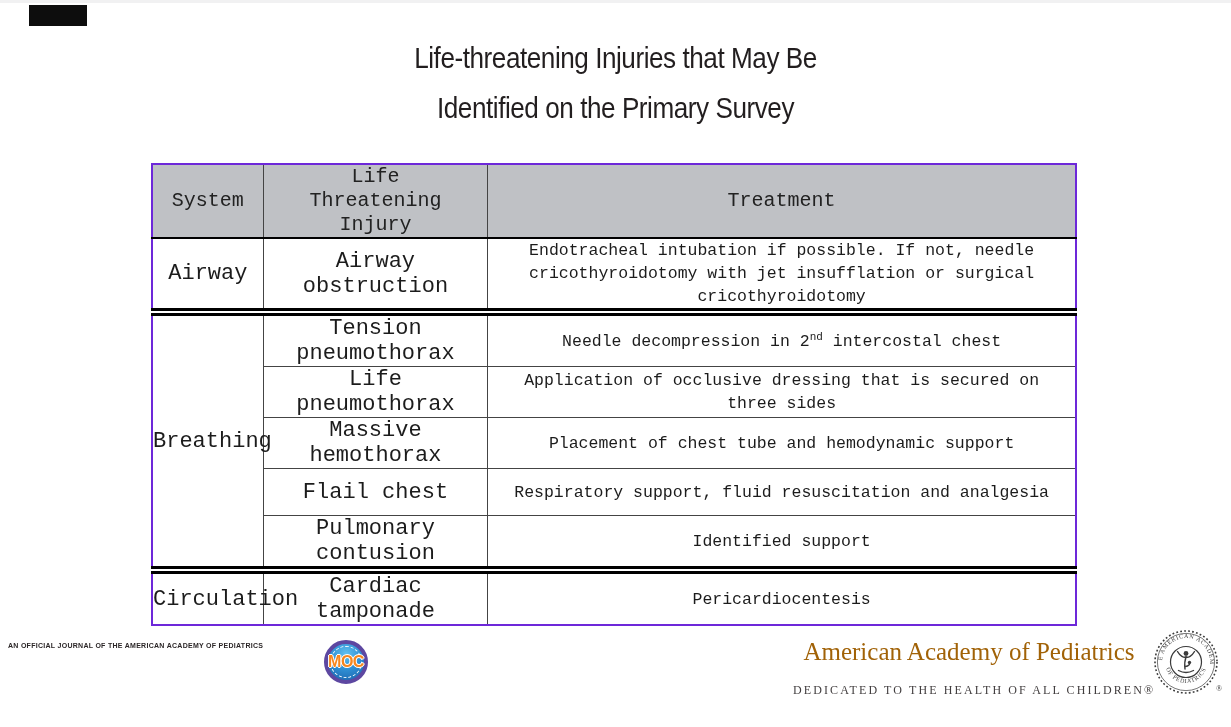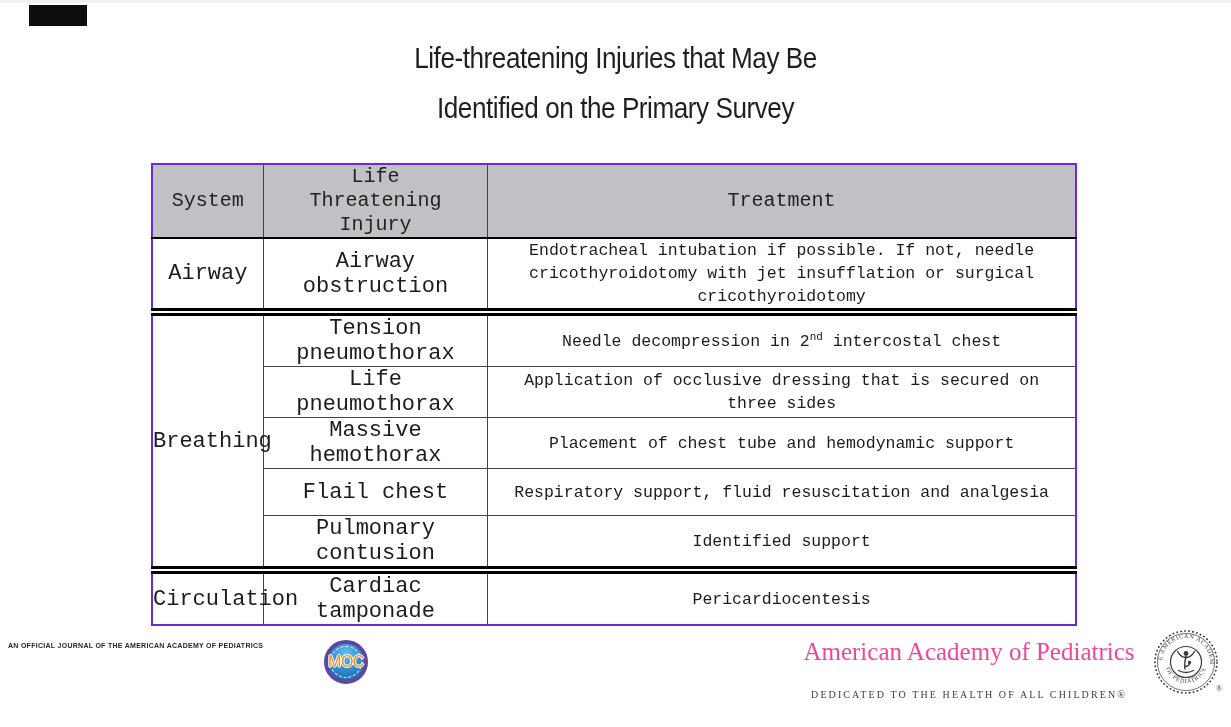--- a/index.html
+++ b/index.html
@@ -84,35 +84,35 @@
     width:44px; height:44px; border-radius:50%;
     border:4px solid #5d47a1;
     background:radial-gradient(circle at 50% 28%, #63c1f0 0%, #2e8fd4 48%, #1a5fa8 100%);
   }
   .moc::before {
     content:""; position:absolute; inset:2px;
     border:1.6px dashed rgba(255,255,255,0.95); border-radius:50%;
   }
   .moc-label {
     position:absolute; inset:0; display:flex; align-items:center; justify-content:center;
-    font-family:"Liberation Sans", sans-serif; font-weight:400;
+    font-family:"Liberation Sans", sans-serif; font-weight:700;
     font-size:16px; letter-spacing:-0.5px; color:#f6861f;
     text-shadow:-1px 0 0 #fff, 1px 0 0 #fff, 0 -1px 0 #fff, 0 1px 0 #fff;
   }
 
   
   .aap { position:absolute; left:793px; top:637px; width:352px; text-align:center; }
   .aap-name {
     font-family:"Liberation Serif", serif;
-    font-size:25px; line-height:30px; color:#ec4899; white-space:nowrap;
+    font-size:25px; line-height:30px; color:#a16207; white-space:nowrap;
   }
   .aap-tagline {
     font-family:"Liberation Serif", serif;
-    font-size:10px; letter-spacing:2.1px; color:#413d3e;
-    margin-top:22px; white-space:nowrap;
+    font-size:12px; letter-spacing:2.1px; color:#413d3e;
+    margin-top:16px; white-space:nowrap;
   }
   .aap-seal { position:absolute; left:1153px; top:629px; width:66px; height:66px; }
   .aap-seal-reg {
     position:absolute; left:1216px; top:684px;
     font-family:"Liberation Serif", serif; font-size:8px; color:#3b3b3b;
   }
 </style>
 </head>
 <body>
 

